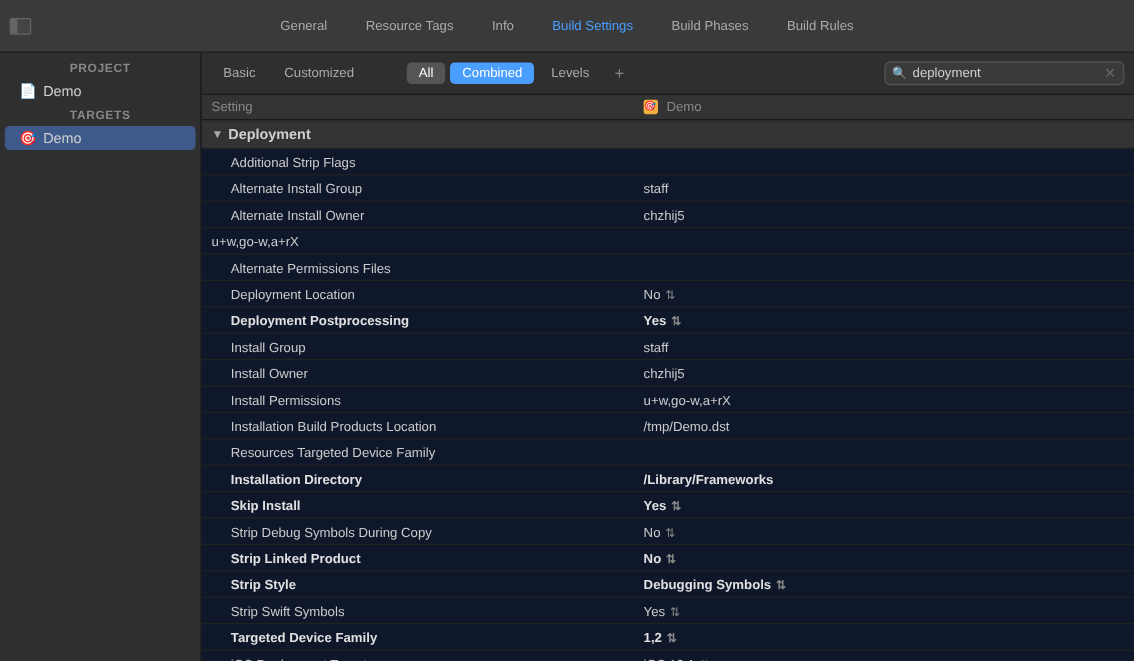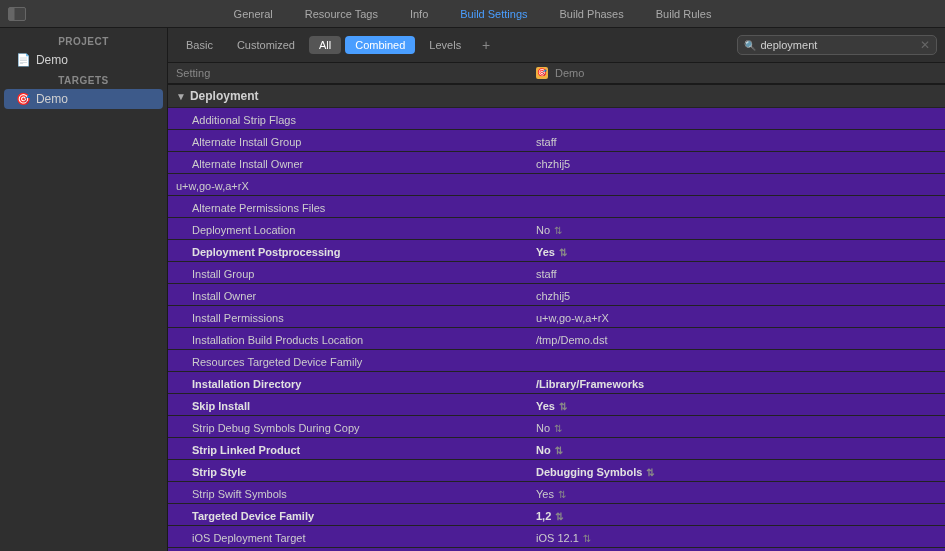--- a/index.html
+++ b/index.html
@@ -15,21 +15,21 @@
       flex-direction: column;
     }
 
     
     .top-bar {
       background: #3a3a3a;
       border-bottom: 1px solid #1a1a1a;
       display: flex;
       align-items: center;
       justify-content: center;
-      height: 28px;
+      height: 44px;
       flex-shrink: 0;
       position: relative;
     }
     .top-bar-left {
       position: absolute;
       left: 8px;
       display: flex;
       align-items: center;
     }
     .sidebar-toggle {
@@ -105,21 +105,21 @@
     }
     .project-icon { color: #4a9eff; }
     .target-icon { color: #f0b040; }
 
     
     .content {
       flex: 1;
       display: flex;
       flex-direction: column;
       overflow: hidden;
-      background: #4c1d95;
+      background: #0f172a;
     }
 
     
     .filter-bar {
       display: flex;
       align-items: center;
       padding: 6px 8px;
       border-bottom: 1px solid #1a1a1a;
       gap: 4px;
       background: #2f2f2f;
@@ -135,20 +135,21 @@
       border: none;
     }
     .filter-tab.selected-blue {
       background: #4a9eff;
       color: #fff;
       font-weight: 500;
     }
     .filter-tab.selected-dark {
       background: #555;
       color: #fff;
+      margin-left: 30px;
     }
     .filter-add {
       width: 22px;
       height: 22px;
       display: flex;
       align-items: center;
       justify-content: center;
       color: #888;
       cursor: pointer;
       font-size: 14px;

